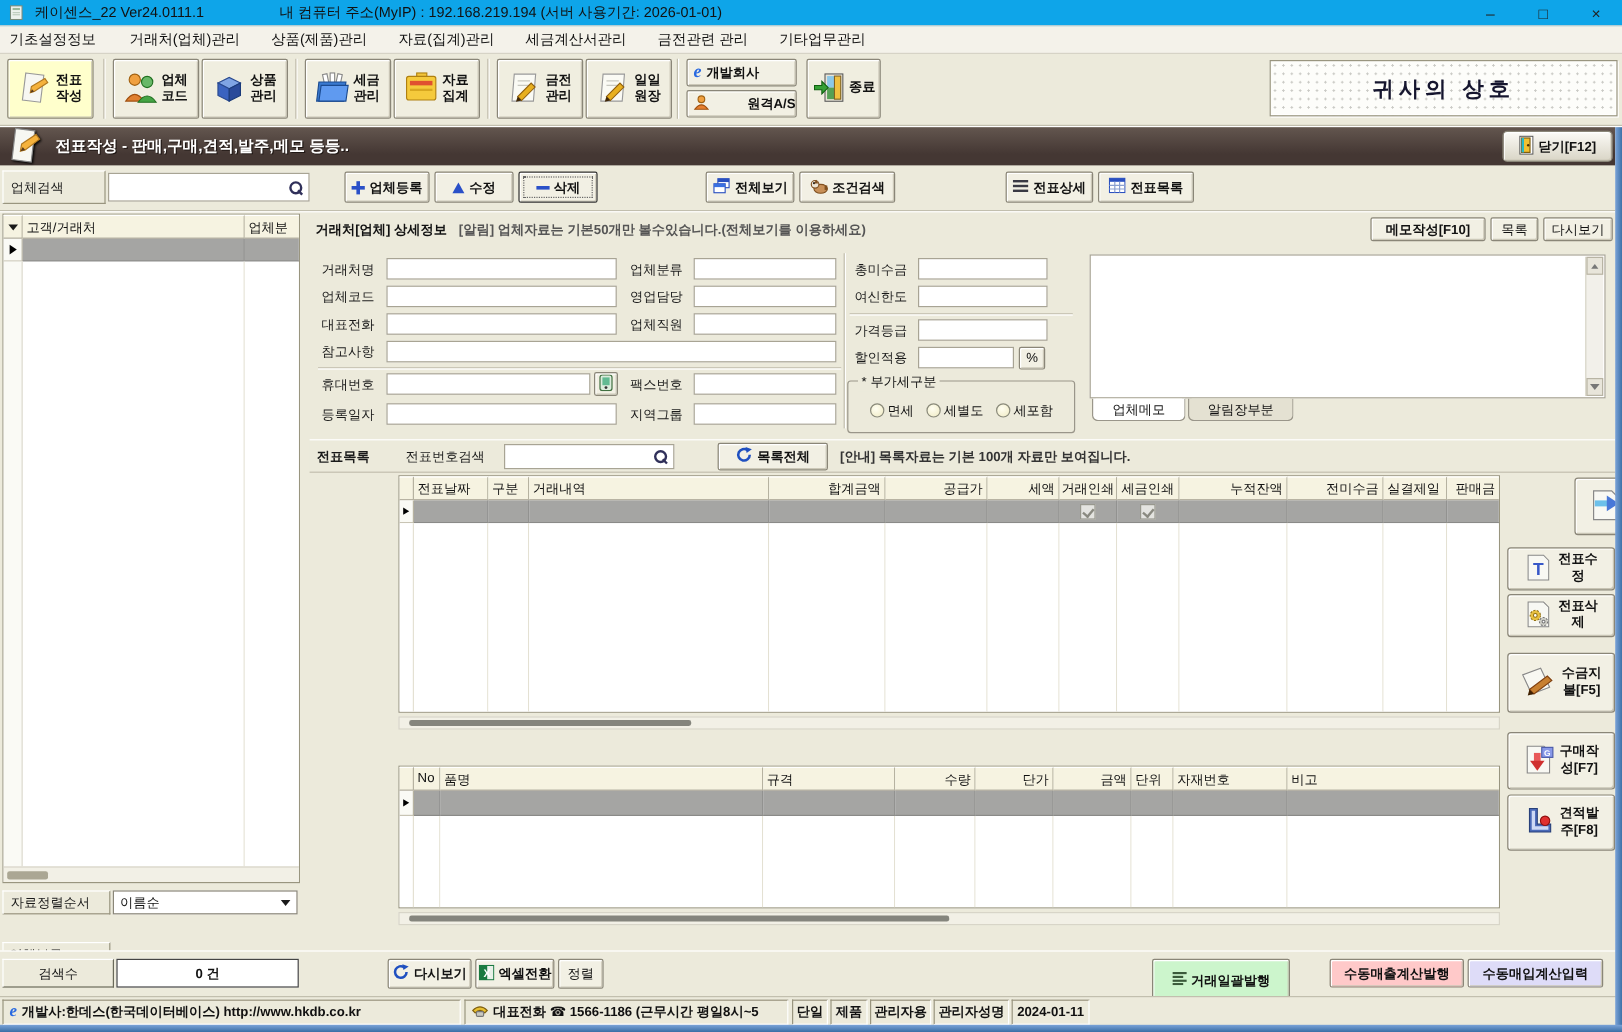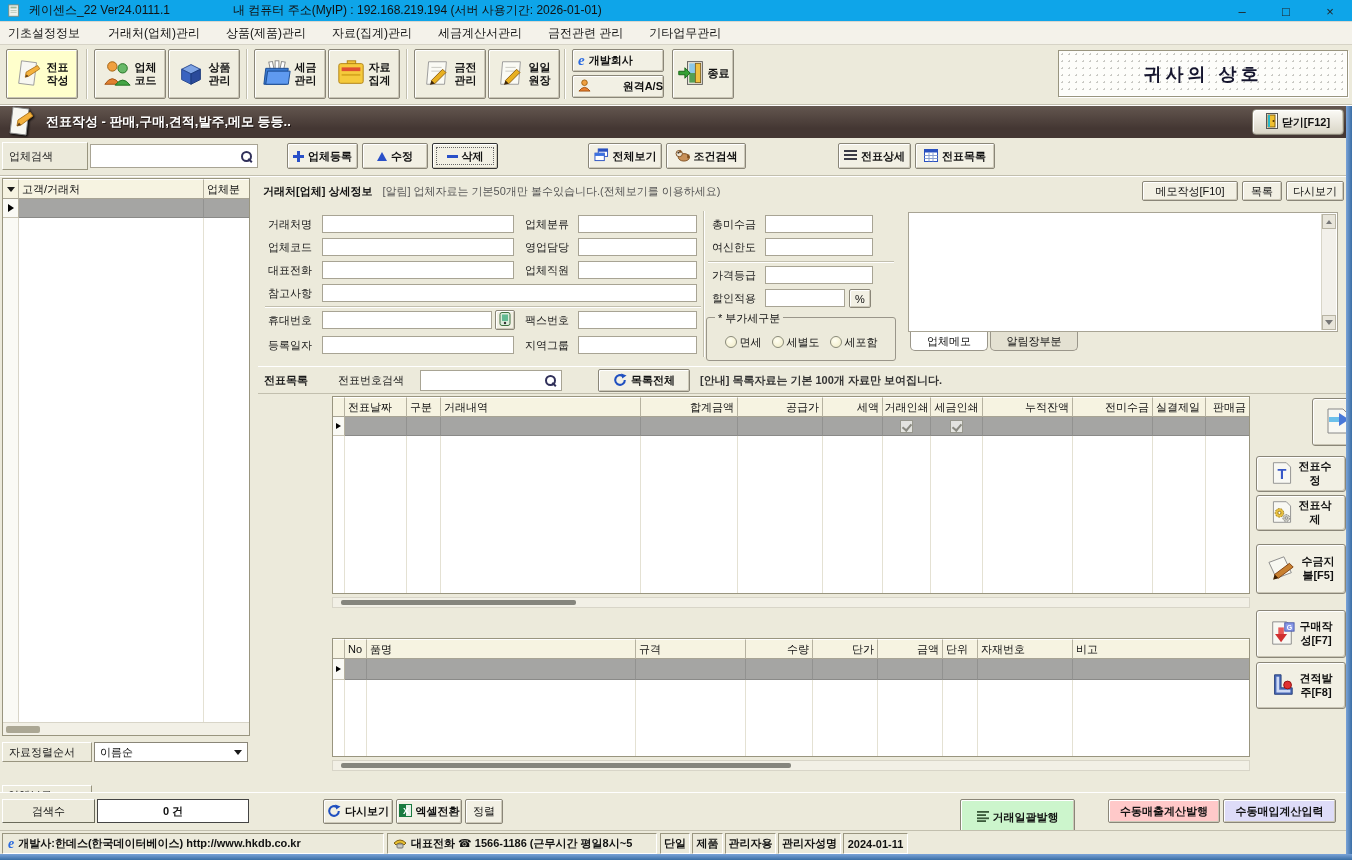--- a/index.html
+++ b/index.html
@@ -290,23 +290,23 @@
     <span>업체분류</span>
     <span class="tri-d"></span>
   </div>
   <div class="abs combo" style="left:94px;top:765px;width:154px">
     <span>전체자료</span>
     <span class="tri-d"></span>
   </div>
 
   <div class="abs flex" style="left:258px;top:180px;width:1088px;height:23px;gap:10px">
     <span style="font-weight:bold;margin-left:5px">거래처[업체] 상세정보</span>
-    <span style="font-weight:normal;color:#555">[알림] 업체자료는 기본50개만 볼수있습니다.(전체보기를 이용하세요)</span>
-  </div>
-  <div class="abs btn" style="left:1142px;top:181px;width:96px;height:20px;font-weight:normal">
+    <span style="font-weight:bold;color:#555">[알림] 업체자료는 기본50개만 볼수있습니다.(전체보기를 이용하세요)</span>
+  </div>
+  <div class="abs btn" style="left:1142px;top:181px;width:96px;height:20px;font-weight:bold">
       <span>메모작성[F10]</span>
     </div>
   <div class="abs btn" style="left:1242px;top:181px;width:40px;height:20px;font-weight:normal">
       <span>목록</span>
     </div>
   <div class="abs btn" style="left:1286px;top:181px;width:58px;height:20px;font-weight:normal">
       <span>다시보기</span>
     </div>
 
   <div class="abs" style="left:258px;top:205px;width:1090px;height:160px">

